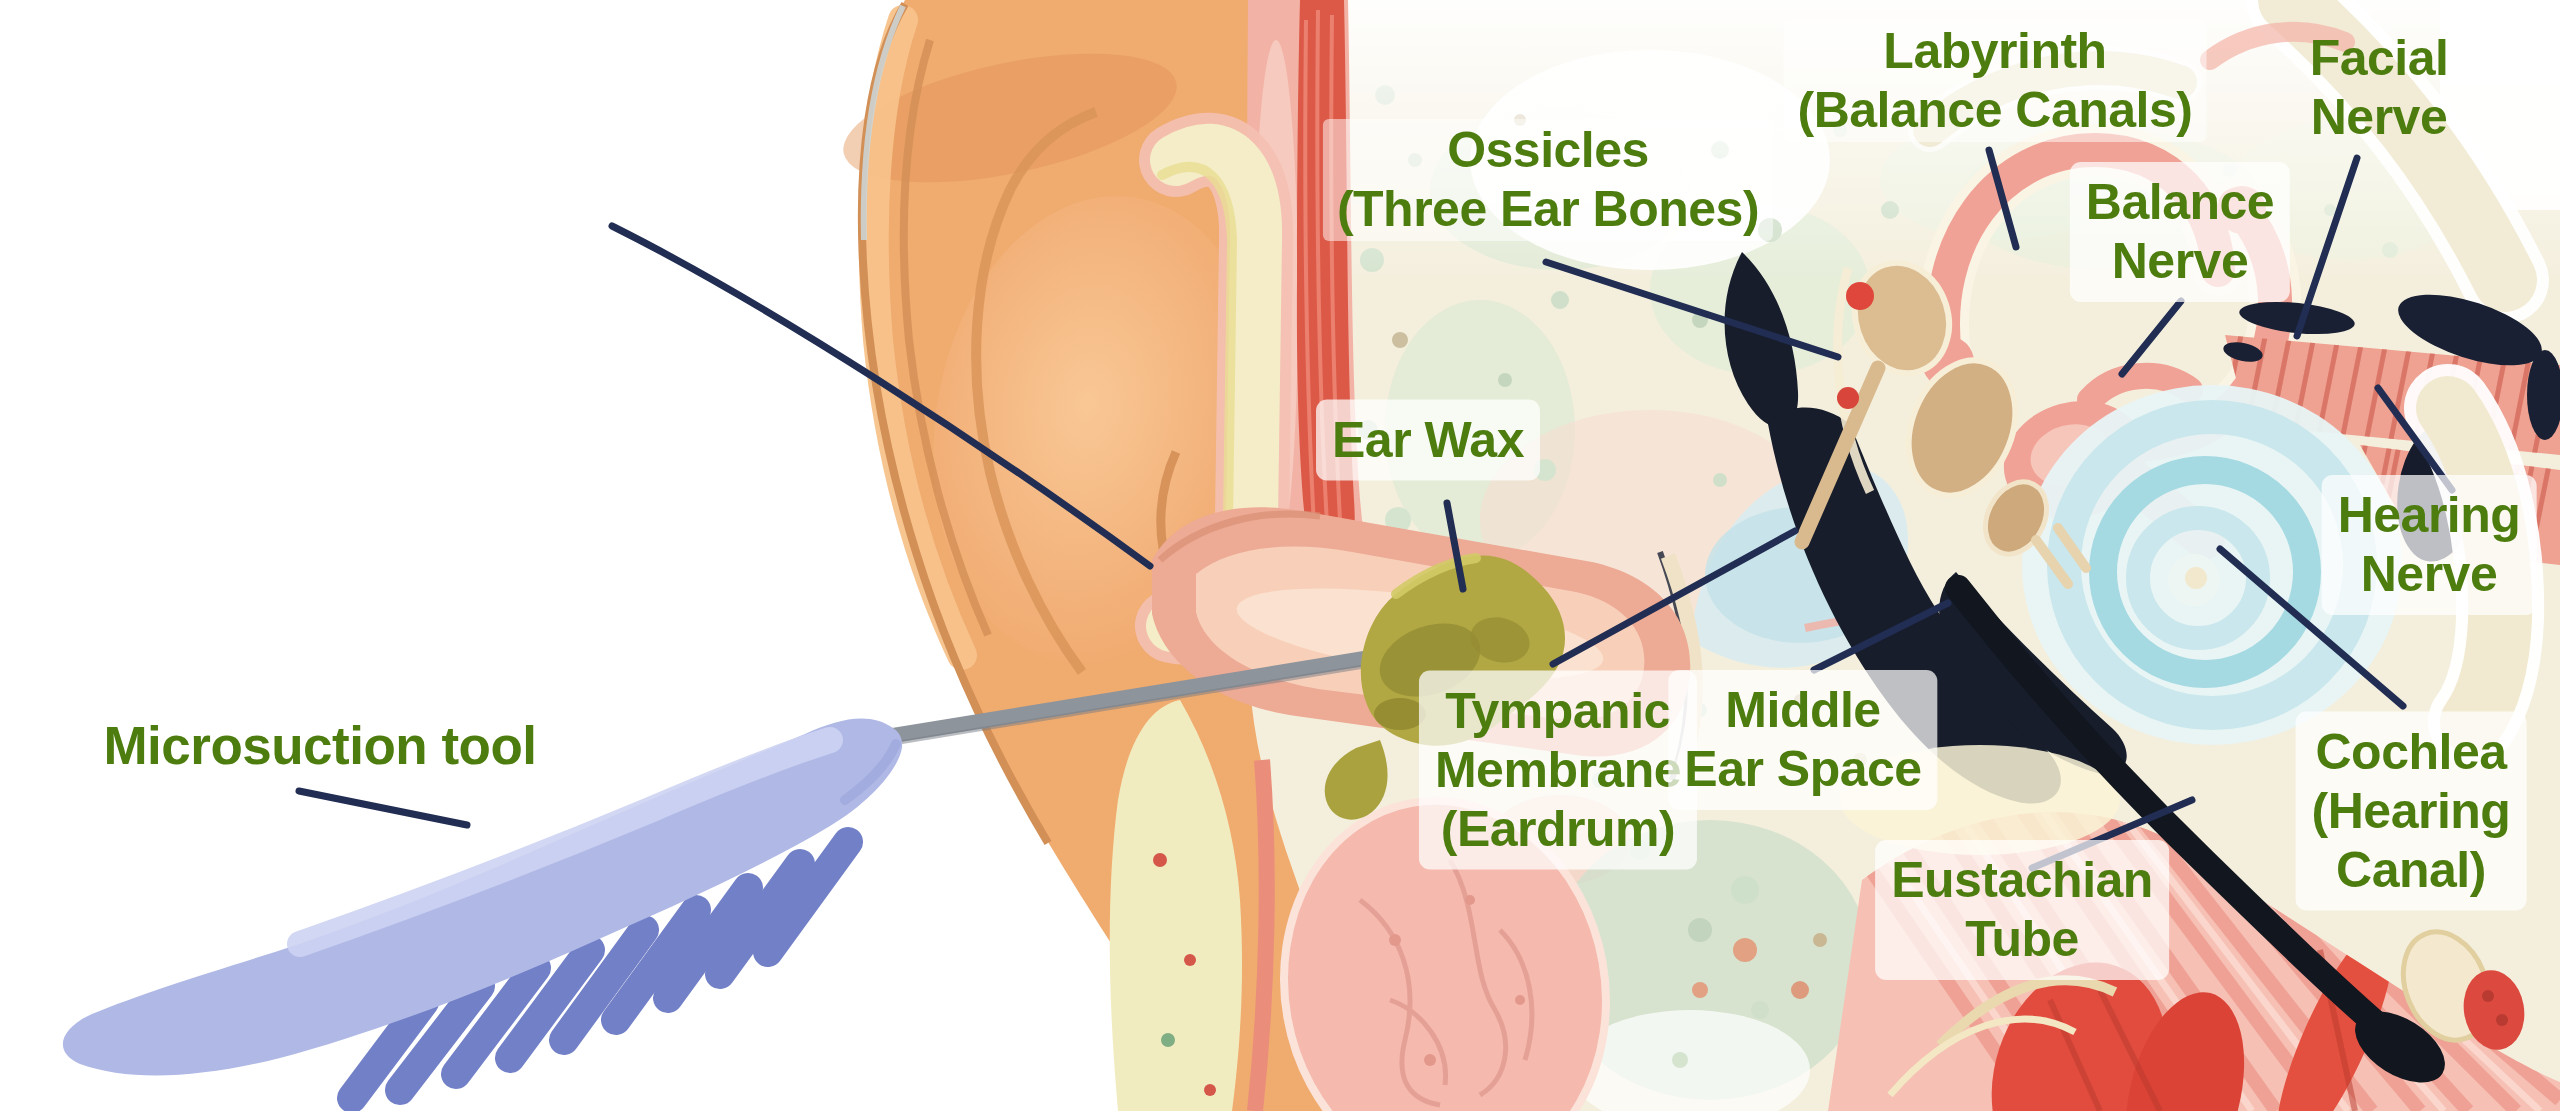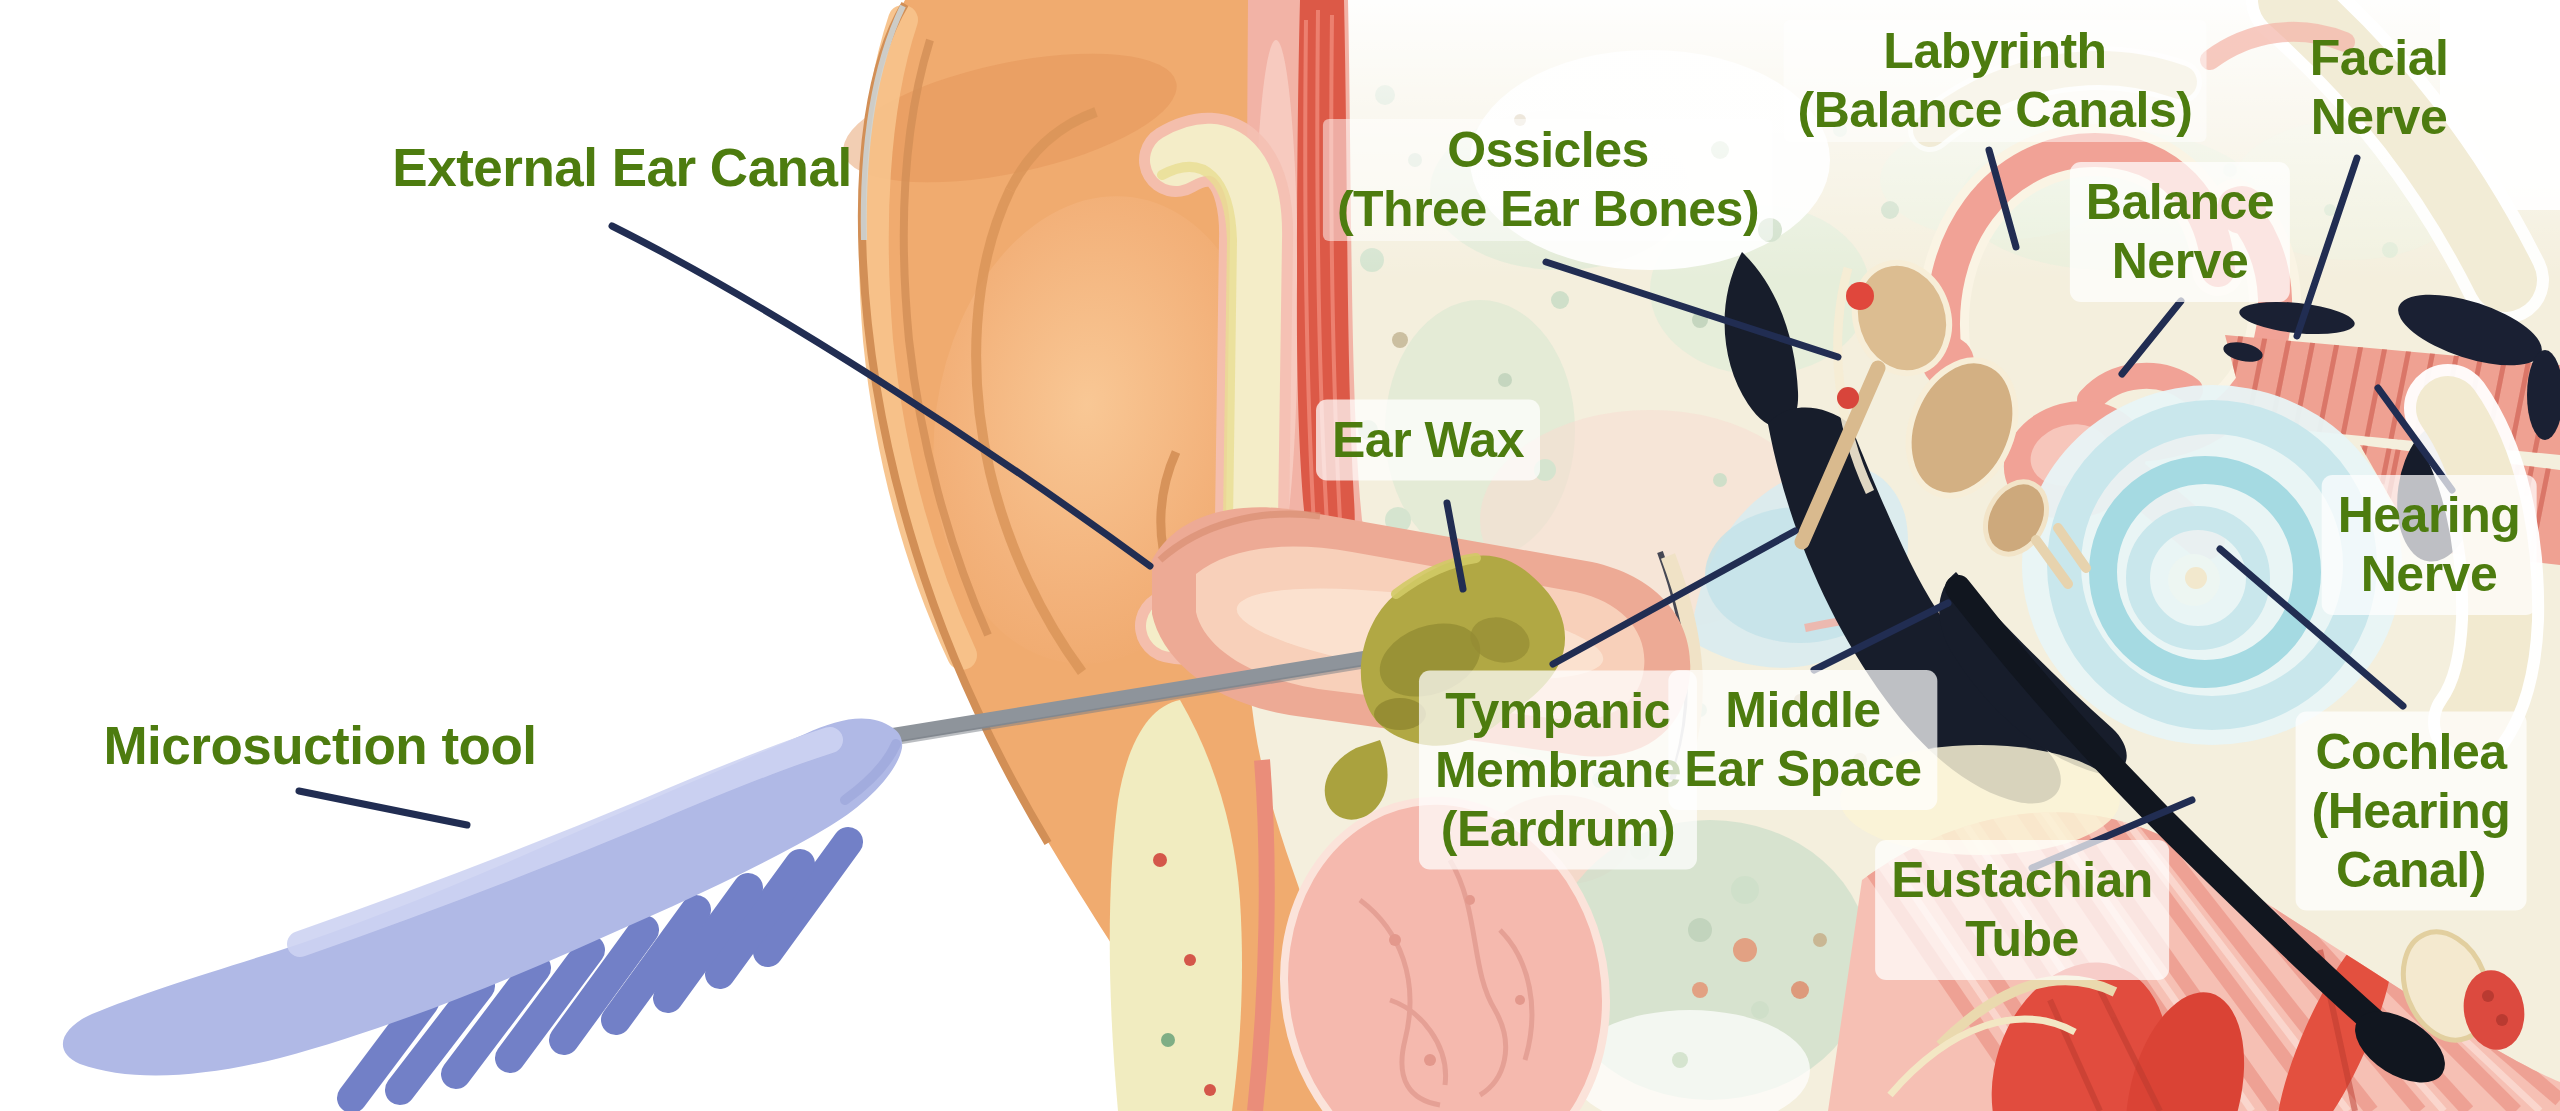--- a/index.html
+++ b/index.html
@@ -340,21 +340,20 @@
     <path d="M2357,158 L2297,336"></path>
     <path d="M2181,301 L2122,374"></path>
     <path d="M2378,388 L2452,490"></path>
     <path d="M2220,549 L2403,706"></path>
     <path d="M1553,664 L1795,531"></path>
     <path d="M1814,670 L1948,603"></path>
     <path d="M2032,868 L2192,800"></path>
   </g>
 </svg>
 
-<div class="lbl lbl-lg" style="left:622px;top:168px">External Ear Canal</div>
 <div class="lbl lbl-lg" style="left:320px;top:746px">Microsuction tool</div>
 <div class="lbl boxed" style="left:1428px;top:440px">Ear Wax</div>
 <div class="lbl boxed-light" style="left:1548px;top:180px">Ossicles
 (Three Ear Bones)</div>
 <div class="lbl boxed-light" style="left:1995px;top:81px">Labyrinth
 (Balance Canals)</div>
 <div class="lbl" style="left:2379px;top:88px">Facial
 Nerve</div>
 <div class="lbl boxed" style="left:2180px;top:232px">Balance
 Nerve</div>

